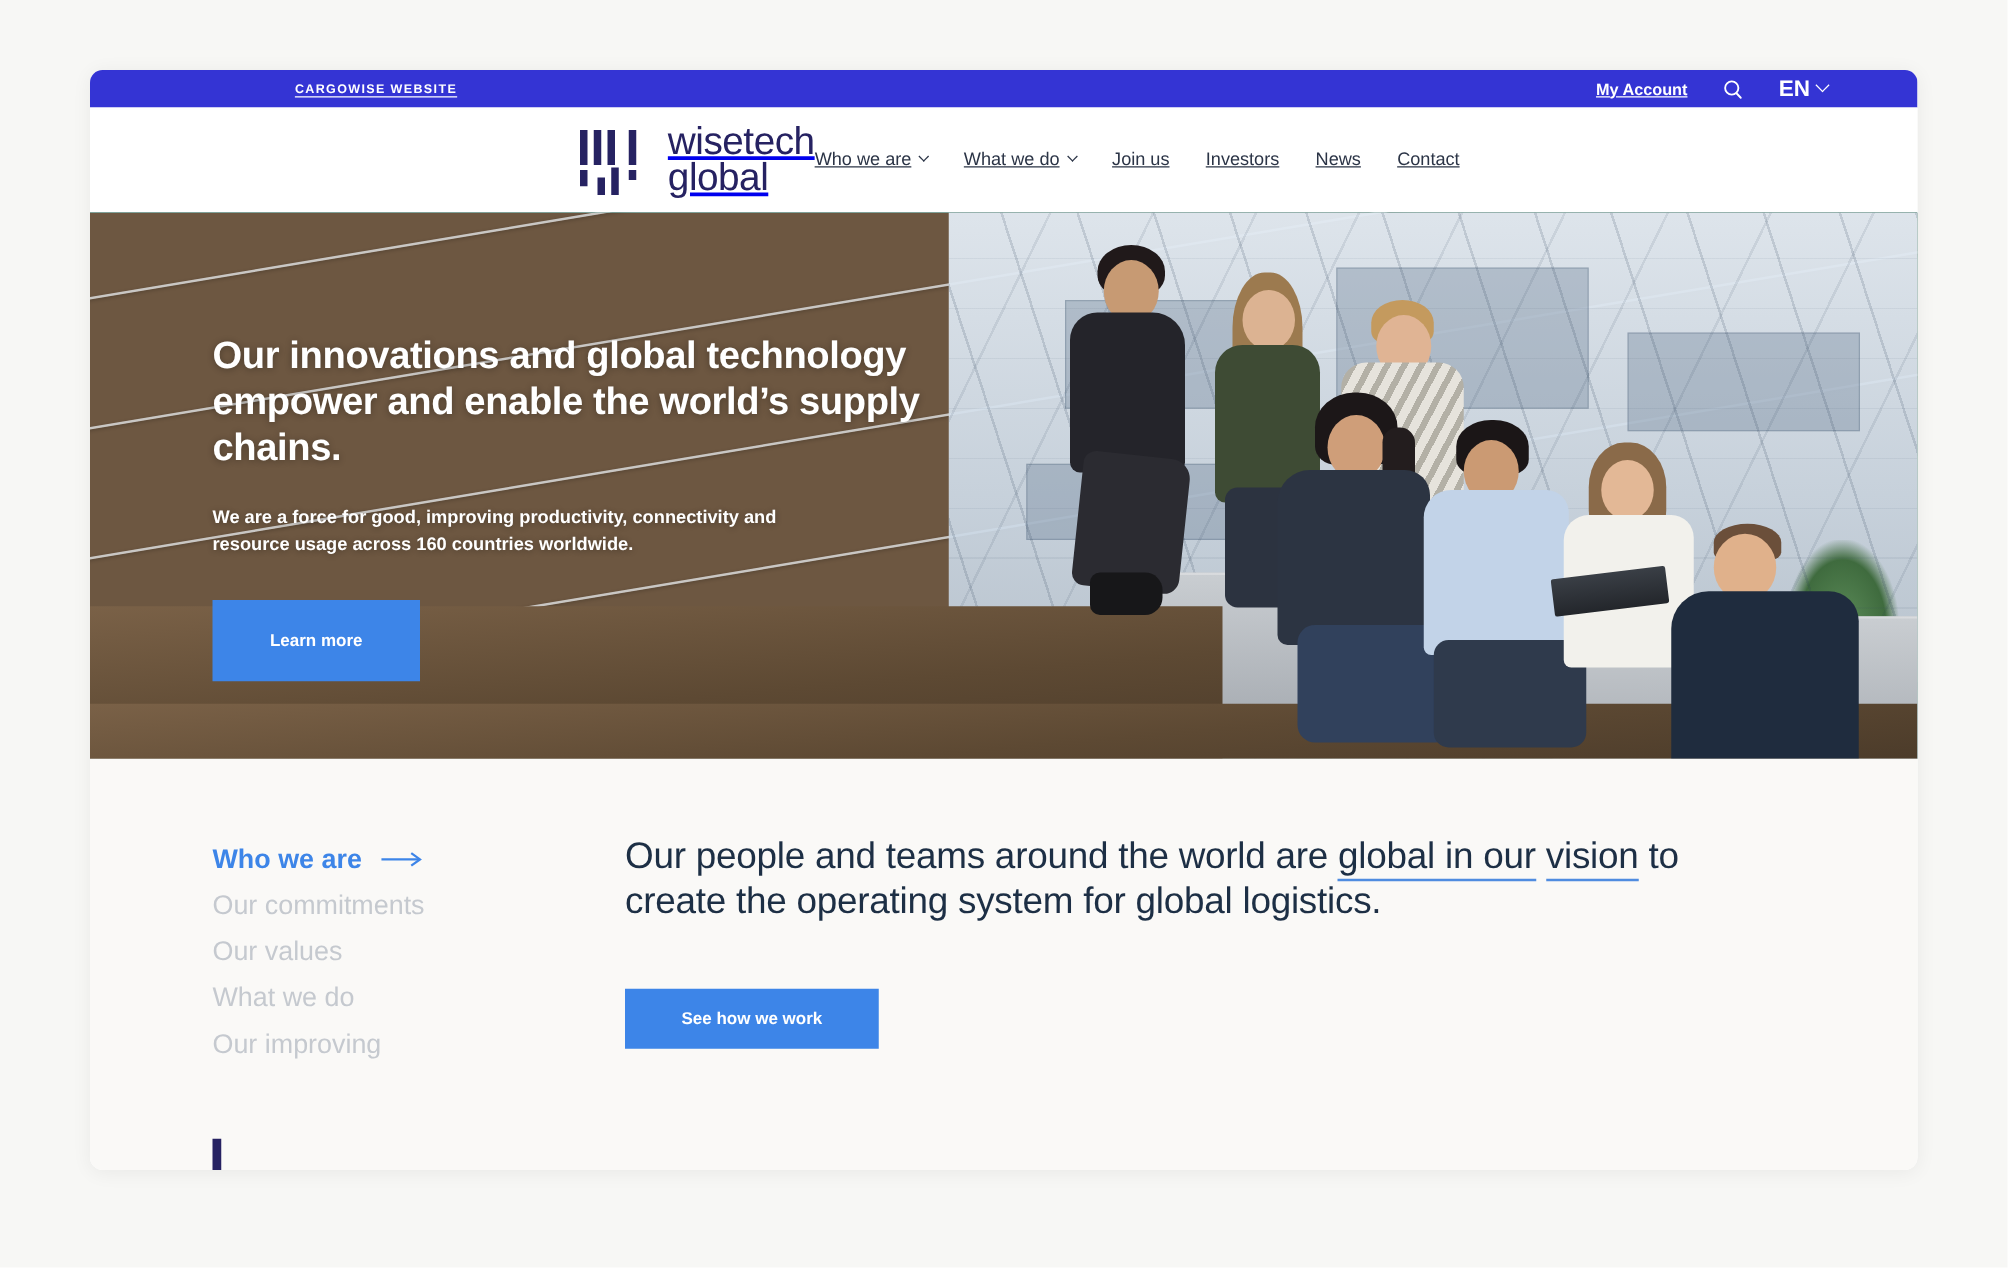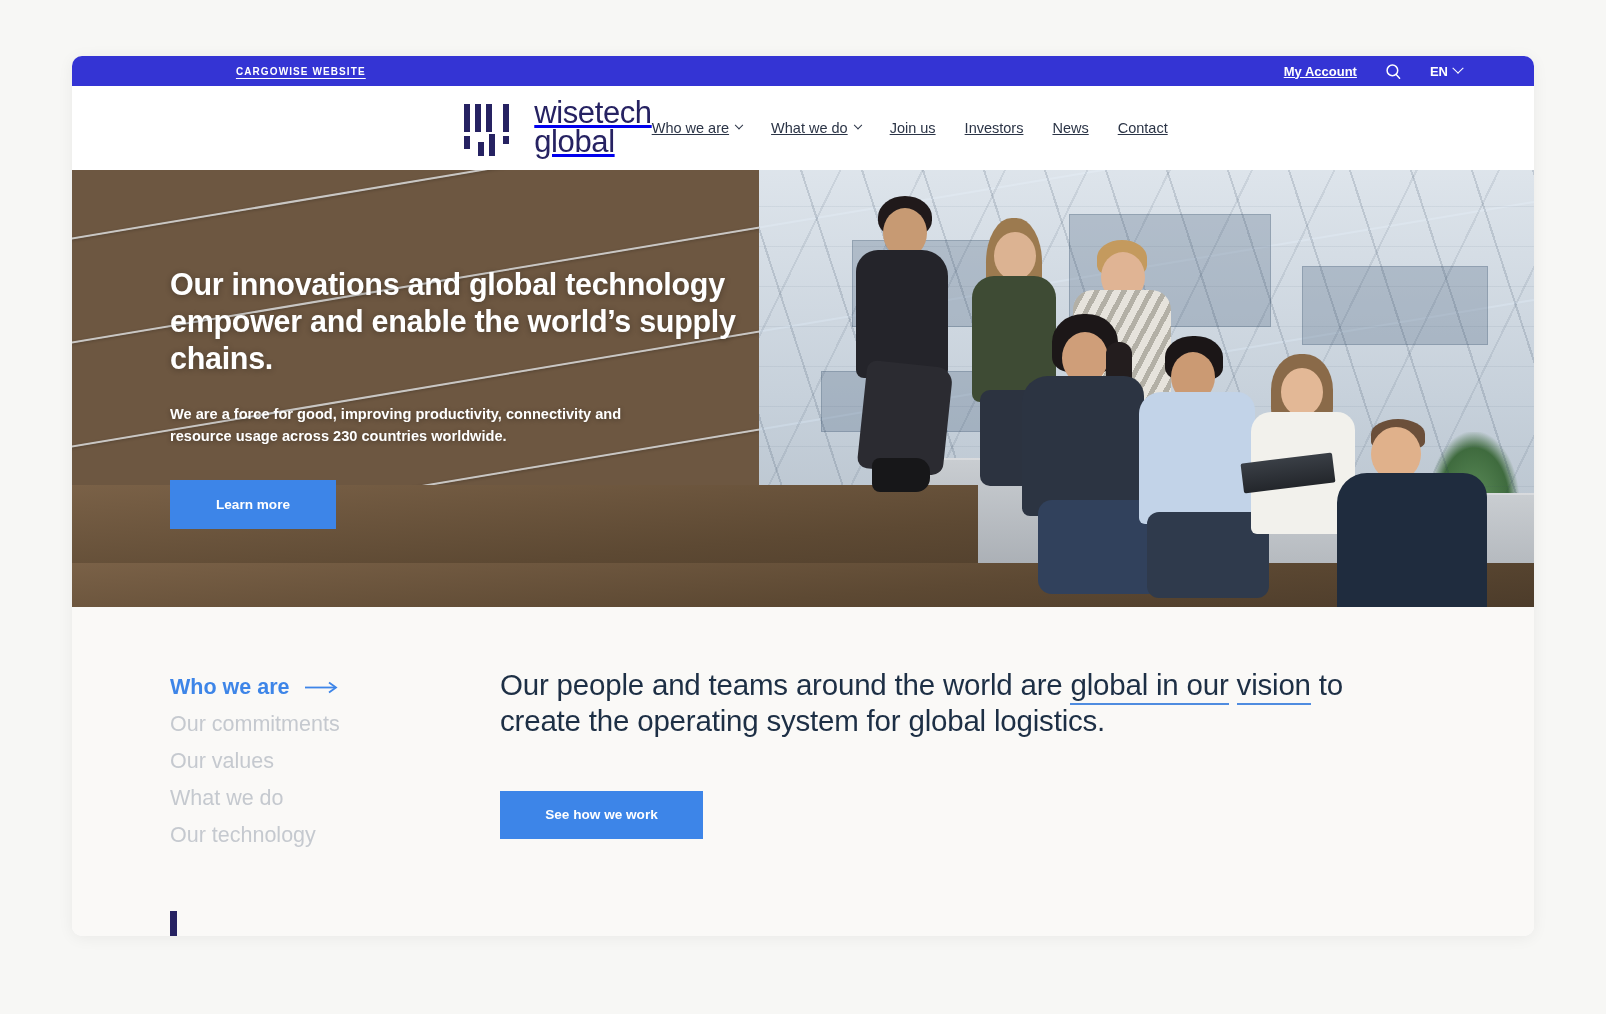--- a/index.html
+++ b/index.html
@@ -58,21 +58,21 @@
   }
   .utility-right .my-account { color: #ffffff; }
   .search-icon-wrap {
     width: 17px; height: 17px;
     display: flex; align-items: center; justify-content: center;
   }
   .lang-select {
     display: flex;
     align-items: center;
     gap: 6px;
-    font-size: 13px;
+    font-size: 18px;
     font-weight: 700;
     color: #ffffff;
   }
   .chev {
     display: inline-block;
     width: 8px; height: 8px;
     border-right: 1.6px solid currentColor;
     border-bottom: 1.6px solid currentColor;
     transform: rotate(45deg) translate(-2px,-2px);
   }
@@ -215,21 +215,21 @@
     line-height: 1.52;
     width: 455px;
     text-shadow: 0 1px 5px rgba(0,0,0,0.32);
   }
   .hero-btn {
     margin-top: 33px;
     display: inline-flex;
     align-items: center;
     justify-content: center;
     width: 166px;
-    height: 49px;
+    height: 65px;
     background: #3d85e8;
     color: #ffffff;
     font-size: 13.6px;
     font-weight: 700;
     border: none;
     cursor: pointer;
   }
 
   
   .lower {
@@ -433,21 +433,21 @@
         <div class="p-head" style="left:34px; top:8px; width:50px; height:54px; background:#e0b18b;"></div>
         <div class="p-body" style="left:0px; top:54px; width:150px; height:150px; background:#1f2c3e; border-radius:30px 24px 6px 6px;"></div>
       </div>
 
       <div style="position:absolute; left:80%; top:66%; width:92px; height:30px;
                   background:linear-gradient(180deg,#3a3f46,#23262b); transform:rotate(-7deg); border-radius:2px;"></div>
     </div>
 
     <div class="hero-content">
       <h1 class="hero-title">Our innovations and global technology empower and enable the world’s supply chains.</h1>
-      <p class="hero-sub">We are a force for good, improving productivity, connectivity and resource usage across 230 countries worldwide.</p>
+      <p class="hero-sub">We are a force for good, improving productivity, connectivity and resource usage across 160 countries worldwide.</p>
       <button class="hero-btn">Learn more</button>
     </div>
   </div>
 
   <div class="lower">
     <div class="side-list">
       <div class="side-item active">
         <span>Who we are</span>
         <span class="arrow-icon">
           <svg width="34" height="13" viewBox="0 0 34 13" fill="none">
@@ -459,21 +459,21 @@
       <div class="side-item">
         <span>Our commitments</span>
       </div>
       <div class="side-item">
         <span>Our values</span>
       </div>
       <div class="side-item">
         <span>What we do</span>
       </div>
       <div class="side-item">
-        <span>Our technology</span>
+        <span>Our improving</span>
       </div>
     </div>
 
     <div class="lower-main">
       <p class="lead-copy"><span>Our people and teams around the world are </span><span class="hl">global in our</span> <span class="hl">vision</span><span> to create the operating system for global logistics.</span></p>
       <button class="work-btn">See how we work</button>
     </div>
 
     <div class="footer-mark"></div>
   </div>

